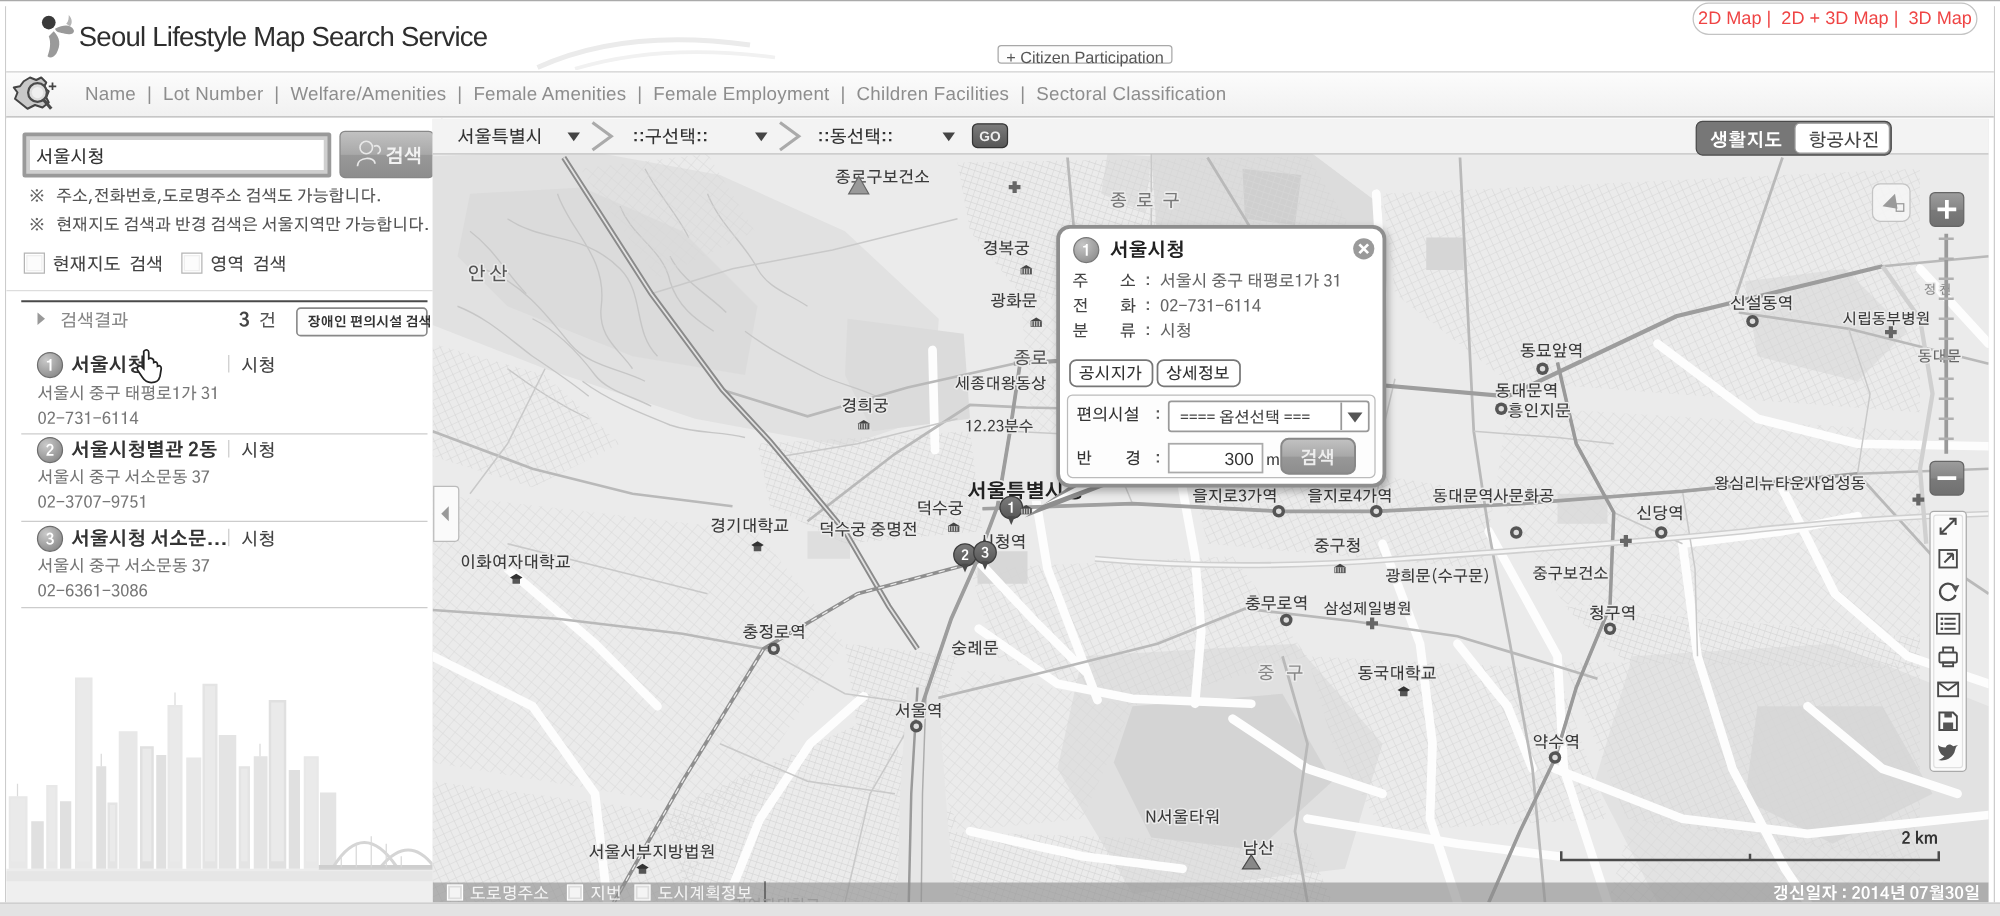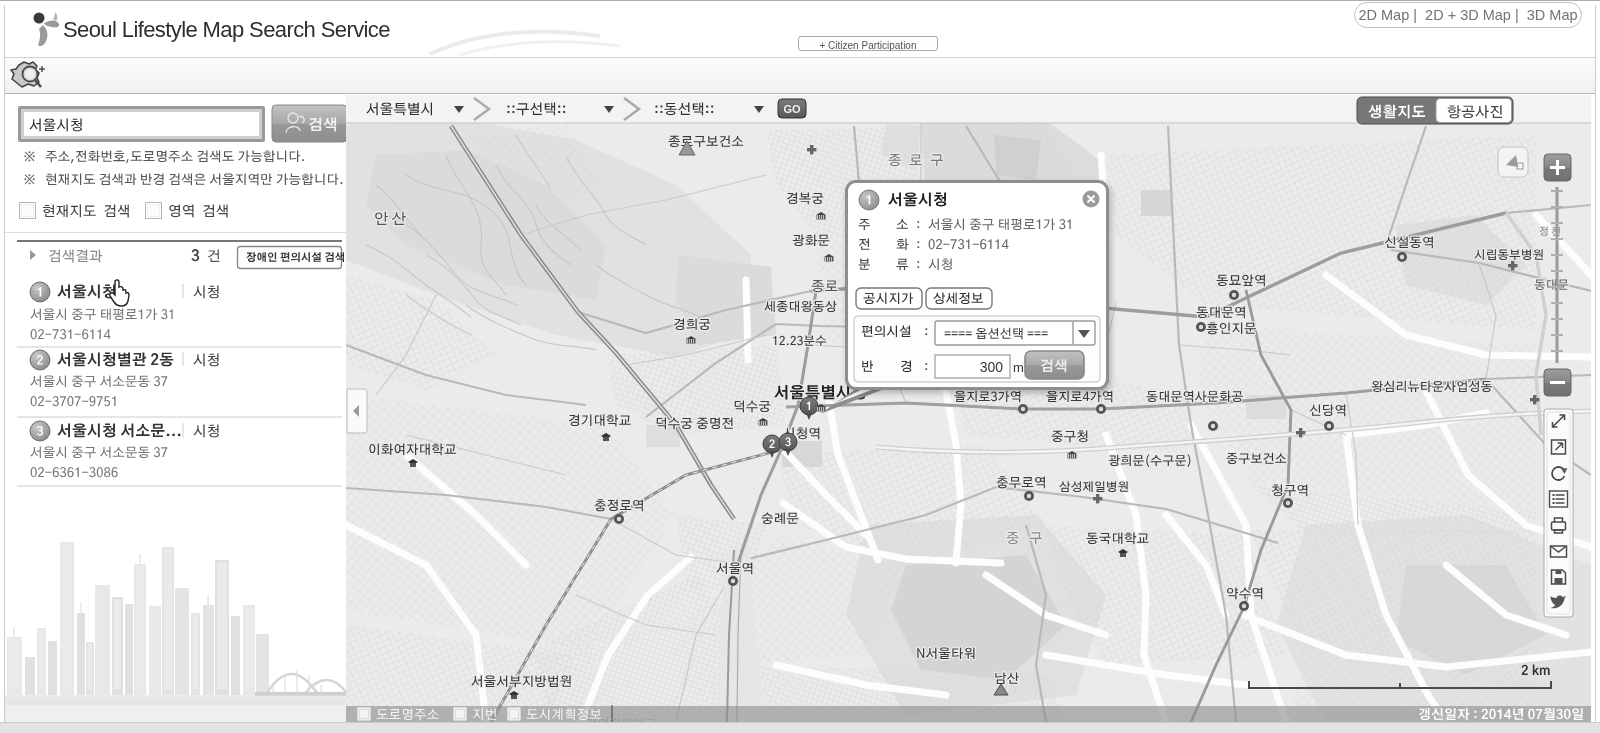--- a/index.html
+++ b/index.html
@@ -3,23 +3,23 @@
 *{margin:0;padding:0;box-sizing:border-box}
 body{font-family:"Liberation Sans",sans-serif;background:#fff;width:1600px;height:733px;overflow:hidden}
 #page{position:relative;width:1600px;height:733px;background:#fff}
 .abs{position:absolute}
 #topline{left:0;top:0;width:1600px;height:1px;background:#aaa}
 #lborder{left:4px;top:5px;width:1px;height:717px;background:#ccc}
 #rborder{left:1595px;top:5px;width:1px;height:717px;background:#ccc}
 #hdr{left:5px;top:5px;width:1590px;height:52px;background:#fff}
 #title{left:63px;top:17px;font-size:22px;font-weight:normal;color:#2e2e2e;letter-spacing:-0.6px}
 #tab2d{left:1354px;top:2px;width:228px;height:26px;border:1px solid #c3c3c3;border-radius:13px;
-  color:#737373;font-size:14.5px;text-align:center;line-height:24px;background:#fff}
+  color:#ef4444;font-size:14.5px;text-align:center;line-height:24px;background:#fff}
 #citizen{left:798px;top:36px;width:140px;height:15px;border:1px solid #a8a8a8;border-radius:3px;
-  color:#555;font-size:10px;text-align:center;line-height:18px;background:#fdfdfd}
+  color:#555;font-size:13px;text-align:center;line-height:18px;background:#fdfdfd}
 #cittxt{left:944px;top:39px;font-size:13px;color:#9a9a9a}
 #nav{left:5px;top:57px;width:1590px;height:37px;background:linear-gradient(#fcfcfc,#f1f1f1);
   border-top:1px solid #cfcfcf;border-bottom:1px solid #b5b5b5}
 #navtxt{left:68px;top:67px;font-size:15px;color:#8d8d8d;letter-spacing:0.2px}
 #side{left:5px;top:95px;width:349px;height:627px;background:#fff;border-right:1px solid #bbb}
 #mapwrap{left:346px;top:95px;width:1245px;height:670px;background:#ebebeb;overflow:hidden}
 #popup{left:845px;top:180px;width:264px;height:210px;background:#fff;border:3px solid #8e8e8e;
   border-radius:11px;box-shadow:2px 3px 6px rgba(0,0,0,0.25);z-index:30}
 #bstrip{left:0;top:722px;width:1600px;height:11px;background:#e3e3e3;border-top:1px solid #c9c9c9}
 </style></head><body>
@@ -43,20 +43,21 @@
 <div class="abs" id="citizen">+ Citizen Participation</div>
 <div class="abs" id="nav"></div>
 <svg class="abs" style="left:9px;top:59px" width="40" height="34" viewBox="0 0 40 34">
 <path d="M10 6 L15 3 L20 5 L24 3 L28 7 L26 11 L30 14 L28 19 L30 23 L25 27 L19 25 L13 28 L8 24 L3 20 L5 15 L2 11 L7 10 Z" fill="#c9c9c9" stroke="#444" stroke-width="1.6" stroke-linejoin="round"></path>
 <circle cx="21" cy="15" r="7.5" fill="#ddd" stroke="#4a4a4a" stroke-width="1.8"></circle>
 <circle cx="21" cy="15" r="4.5" fill="#efefef"></circle>
 <line x1="26" y1="21" x2="32" y2="28" stroke="#4a4a4a" stroke-width="2.6"></line>
 <line x1="30" y1="10" x2="36" y2="10" stroke="#444" stroke-width="1.4"></line>
 <line x1="33" y1="7" x2="33" y2="13" stroke="#444" stroke-width="1.4"></line>
 </svg>
+<div class="abs" id="navtxt">Name &nbsp;|&nbsp; Lot Number &nbsp;|&nbsp; Welfare/Amenities &nbsp;|&nbsp; Female Amenities &nbsp;|&nbsp; Female Employment &nbsp;|&nbsp; Children Facilities &nbsp;|&nbsp; Sectoral Classification</div>
 <div class="abs" id="side"></div>
 <svg class="abs" style="left:5px;top:95px" width="349" height="627" viewBox="0 0 349 627">
       <rect x="13" y="11" width="247" height="36" rx="2" fill="#9a9a9a"></rect>
       <rect x="16" y="14" width="241" height="30" fill="#cfcfcf"></rect>
       <rect x="19" y="17" width="235" height="24" fill="#fff"></rect>
       <path transform="translate(24 35)" fill="#333" d="M7.3 -5.7V-6.9H10.4V-11.4H11.7V1.2H10.4V-5.7ZM0.4 -1.4Q1.1 -1.9 1.7 -2.5Q2.3 -3.2 2.9 -4.1Q3.4 -5 3.8 -6.1Q4.1 -7.3 4.1 -8.6V-10.7H5.3V-8.7Q5.3 -7.5 5.6 -6.3Q5.9 -5.2 6.5 -4.4Q7 -3.5 7.5 -2.8Q8.1 -2.2 8.7 -1.7L7.8 -0.9Q6.9 -1.5 6 -2.8Q5 -4.2 4.7 -5.3Q4.4 -4.1 3.4 -2.8Q2.5 -1.4 1.4 -0.5Z M16 1V-2.1H23.6V-3.2H15.9V-4.2H24.8V-1.2H17.3V0H25.2V1ZM14.2 -5.4V-6.5H26.6V-5.4H21V-3.6H19.8V-5.4ZM15.6 -9.4Q15.6 -10 16.3 -10.5Q17 -11 18.1 -11.2Q19.1 -11.3 20.4 -11.3Q21.7 -11.3 22.8 -11.2Q23.8 -11 24.5 -10.5Q25.2 -10 25.2 -9.4Q25.2 -8.7 24.5 -8.2Q23.8 -7.8 22.8 -7.6Q21.7 -7.4 20.4 -7.4Q18.3 -7.4 17 -7.9Q15.6 -8.4 15.6 -9.4ZM17.1 -9.4Q17.1 -8.8 18 -8.6Q19 -8.4 20.4 -8.4Q21.8 -8.4 22.8 -8.6Q23.8 -8.9 23.8 -9.4Q23.8 -9.9 22.8 -10.1Q21.8 -10.4 20.4 -10.4Q19.1 -10.4 18.1 -10.1Q17.1 -9.9 17.1 -9.4Z M37.5 1.2V-11.4H38.8V1.2ZM27.8 -1.4Q28.5 -2 29.1 -2.7Q29.7 -3.4 30.3 -4.3Q30.8 -5.2 31.2 -6.3Q31.5 -7.5 31.5 -8.8V-10.7H32.8V-8.8Q32.8 -7.6 33.1 -6.4Q33.5 -5.2 34.1 -4.4Q34.7 -3.5 35.2 -2.9Q35.7 -2.3 36.3 -1.9L35.4 -1Q34.6 -1.7 33.6 -3Q32.6 -4.3 32.2 -5.6Q31.8 -4.3 30.8 -2.9Q29.8 -1.5 28.8 -0.6Z M43.7 -1Q43.7 -2.1 45 -2.6Q46.2 -3.2 48.3 -3.2Q50.5 -3.2 51.7 -2.6Q53 -2.1 53 -1Q53 0.1 51.7 0.7Q50.4 1.3 48.3 1.3Q46.2 1.2 45 0.7Q43.7 0.1 43.7 -1ZM45.1 -1Q45.1 -0.4 46 -0.1Q46.9 0.2 48.4 0.2Q49.8 0.2 50.7 -0.1Q51.6 -0.4 51.6 -1Q51.6 -1.6 50.7 -1.9Q49.8 -2.2 48.4 -2.2Q46.9 -2.2 46 -1.9Q45.1 -1.6 45.1 -1ZM49.2 -5.9V-7.1H51.4V-11.4H52.7V-3.2H51.4V-5.9ZM43.8 -10.2V-11.2H48.3V-10.2ZM41.8 -4.2Q43.2 -4.7 44.2 -5.6Q45.3 -6.5 45.3 -7.4L45.3 -7.9H42.3V-9H49.6V-7.9H46.8V-7.4Q46.8 -6.6 47.7 -5.9Q48.7 -5.1 49.8 -4.6L49.2 -3.8Q48.4 -4.1 47.4 -4.7Q46.5 -5.3 46.1 -5.9Q45.6 -5.2 44.6 -4.5Q43.7 -3.8 42.5 -3.4Z"></path>
       <defs>
         <linearGradient id="gbtn" x1="0" y1="0" x2="0" y2="1">
           <stop offset="0" stop-color="#c2c2c2"></stop>
           <stop offset="0.5" stop-color="#a8a8a8"></stop>

